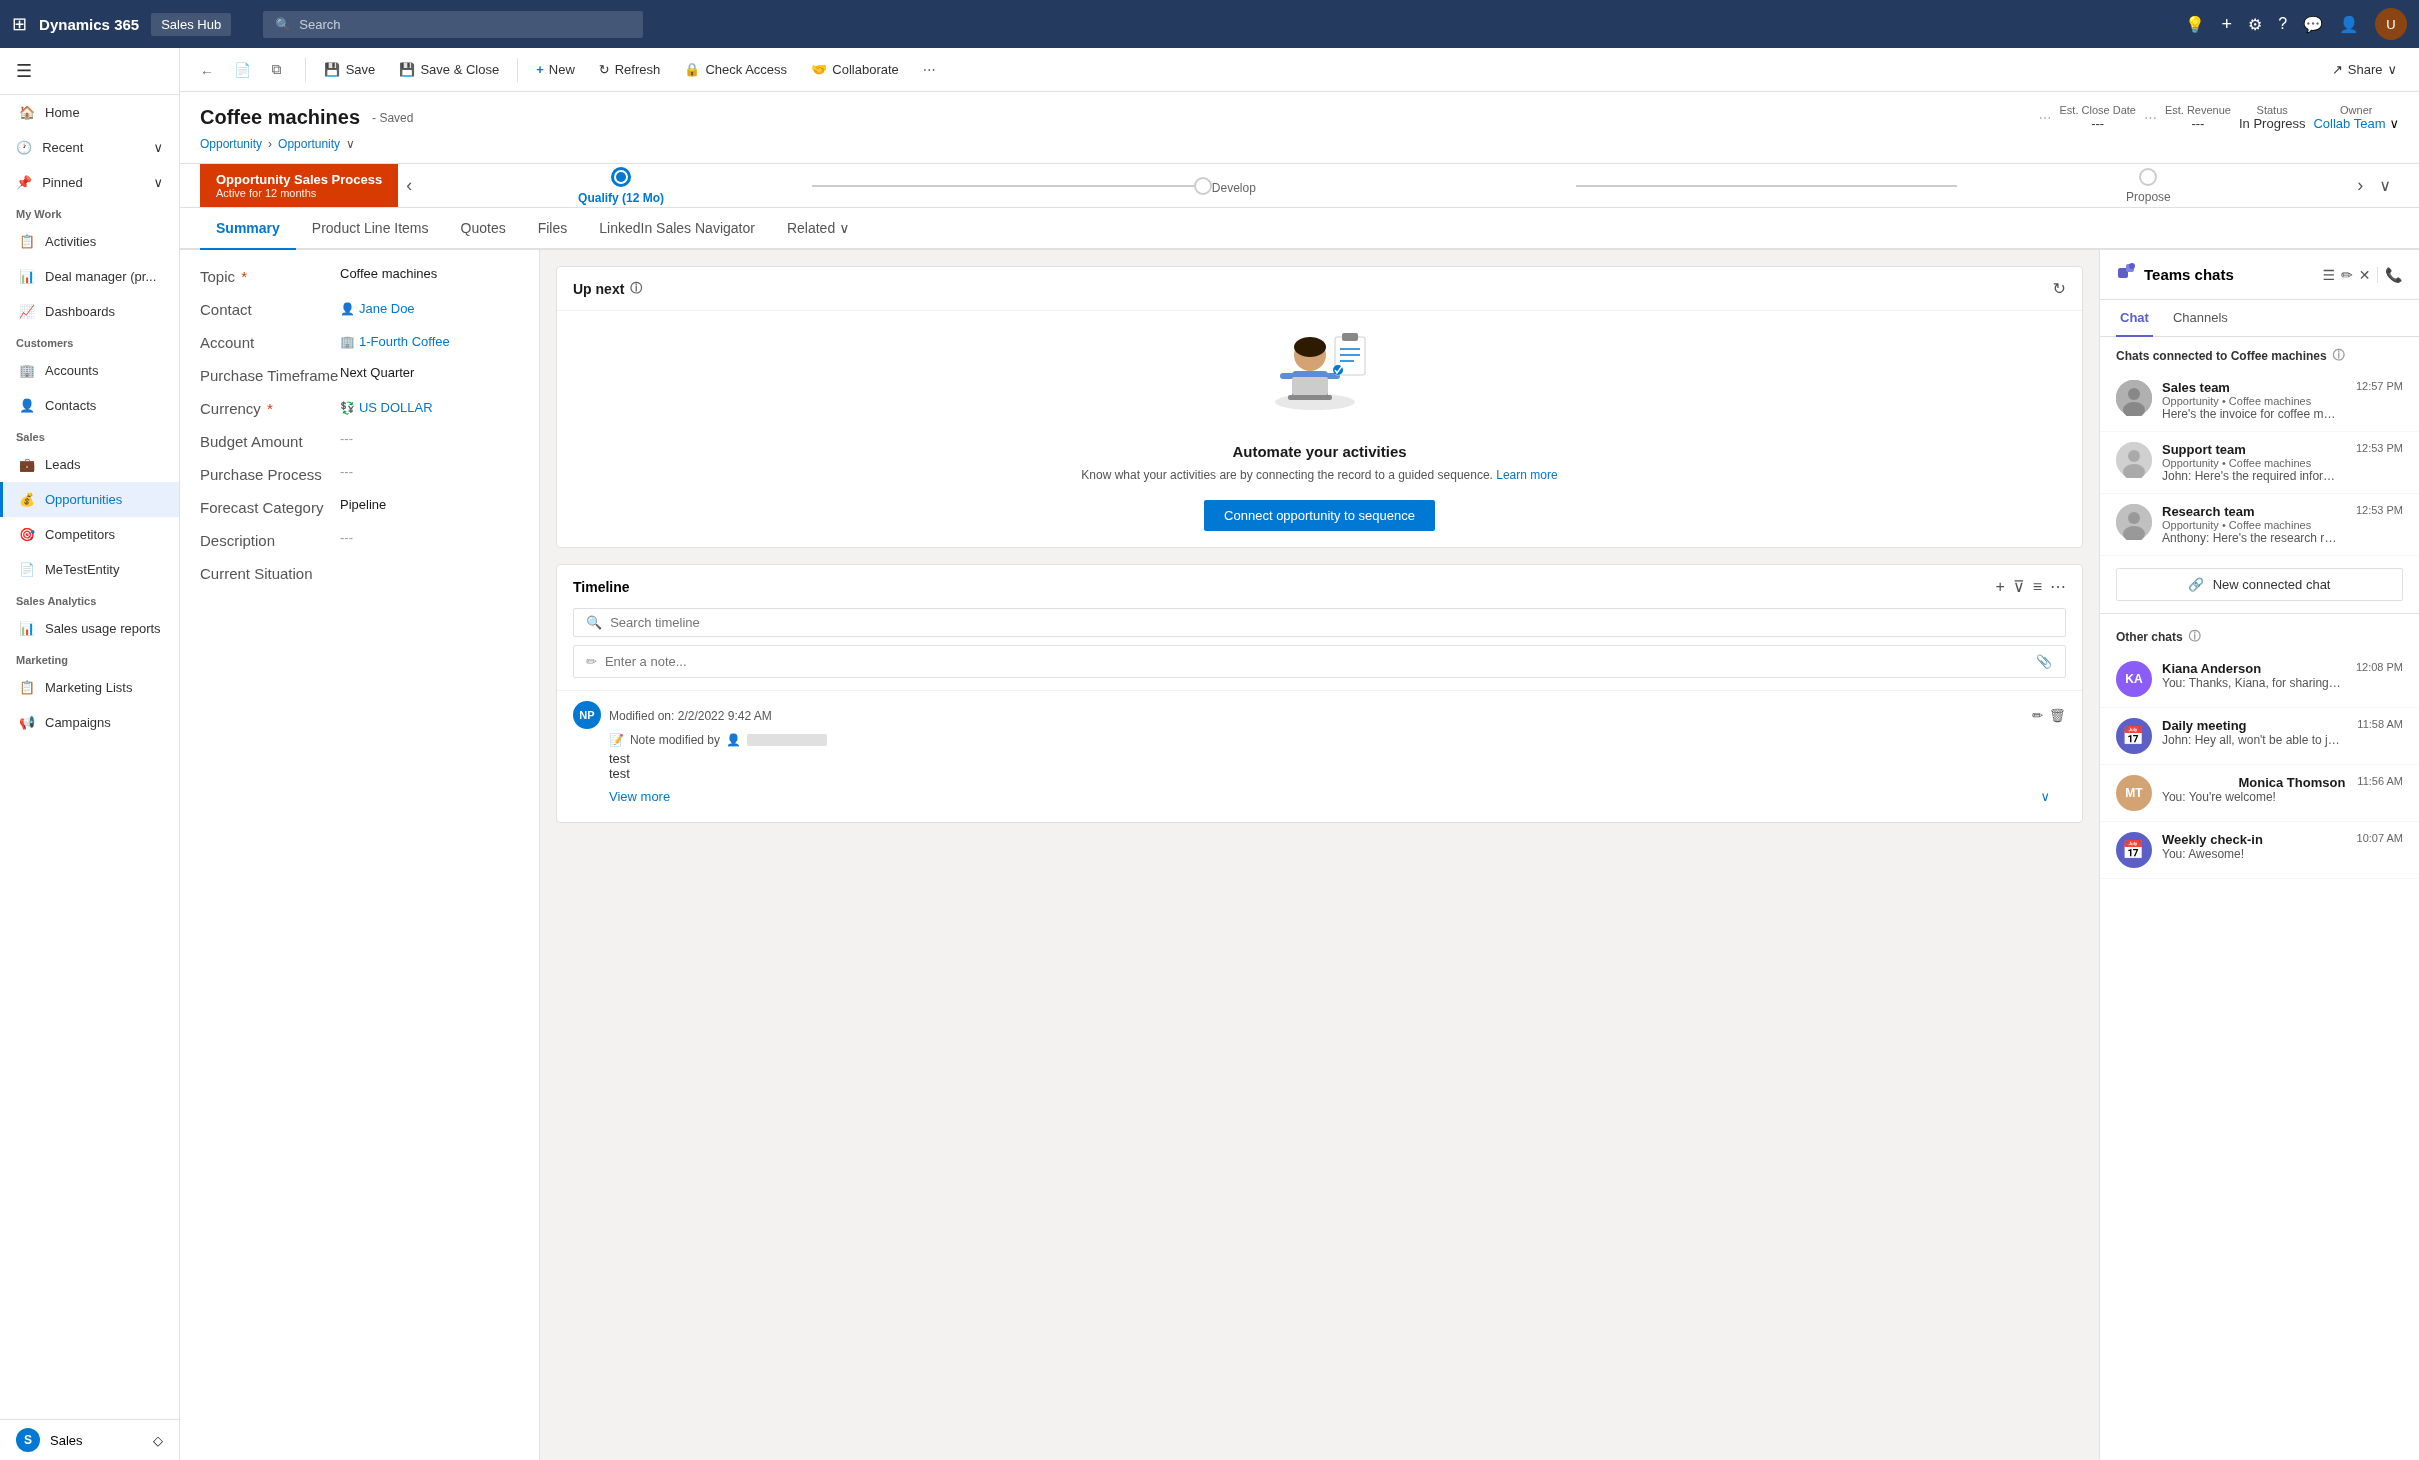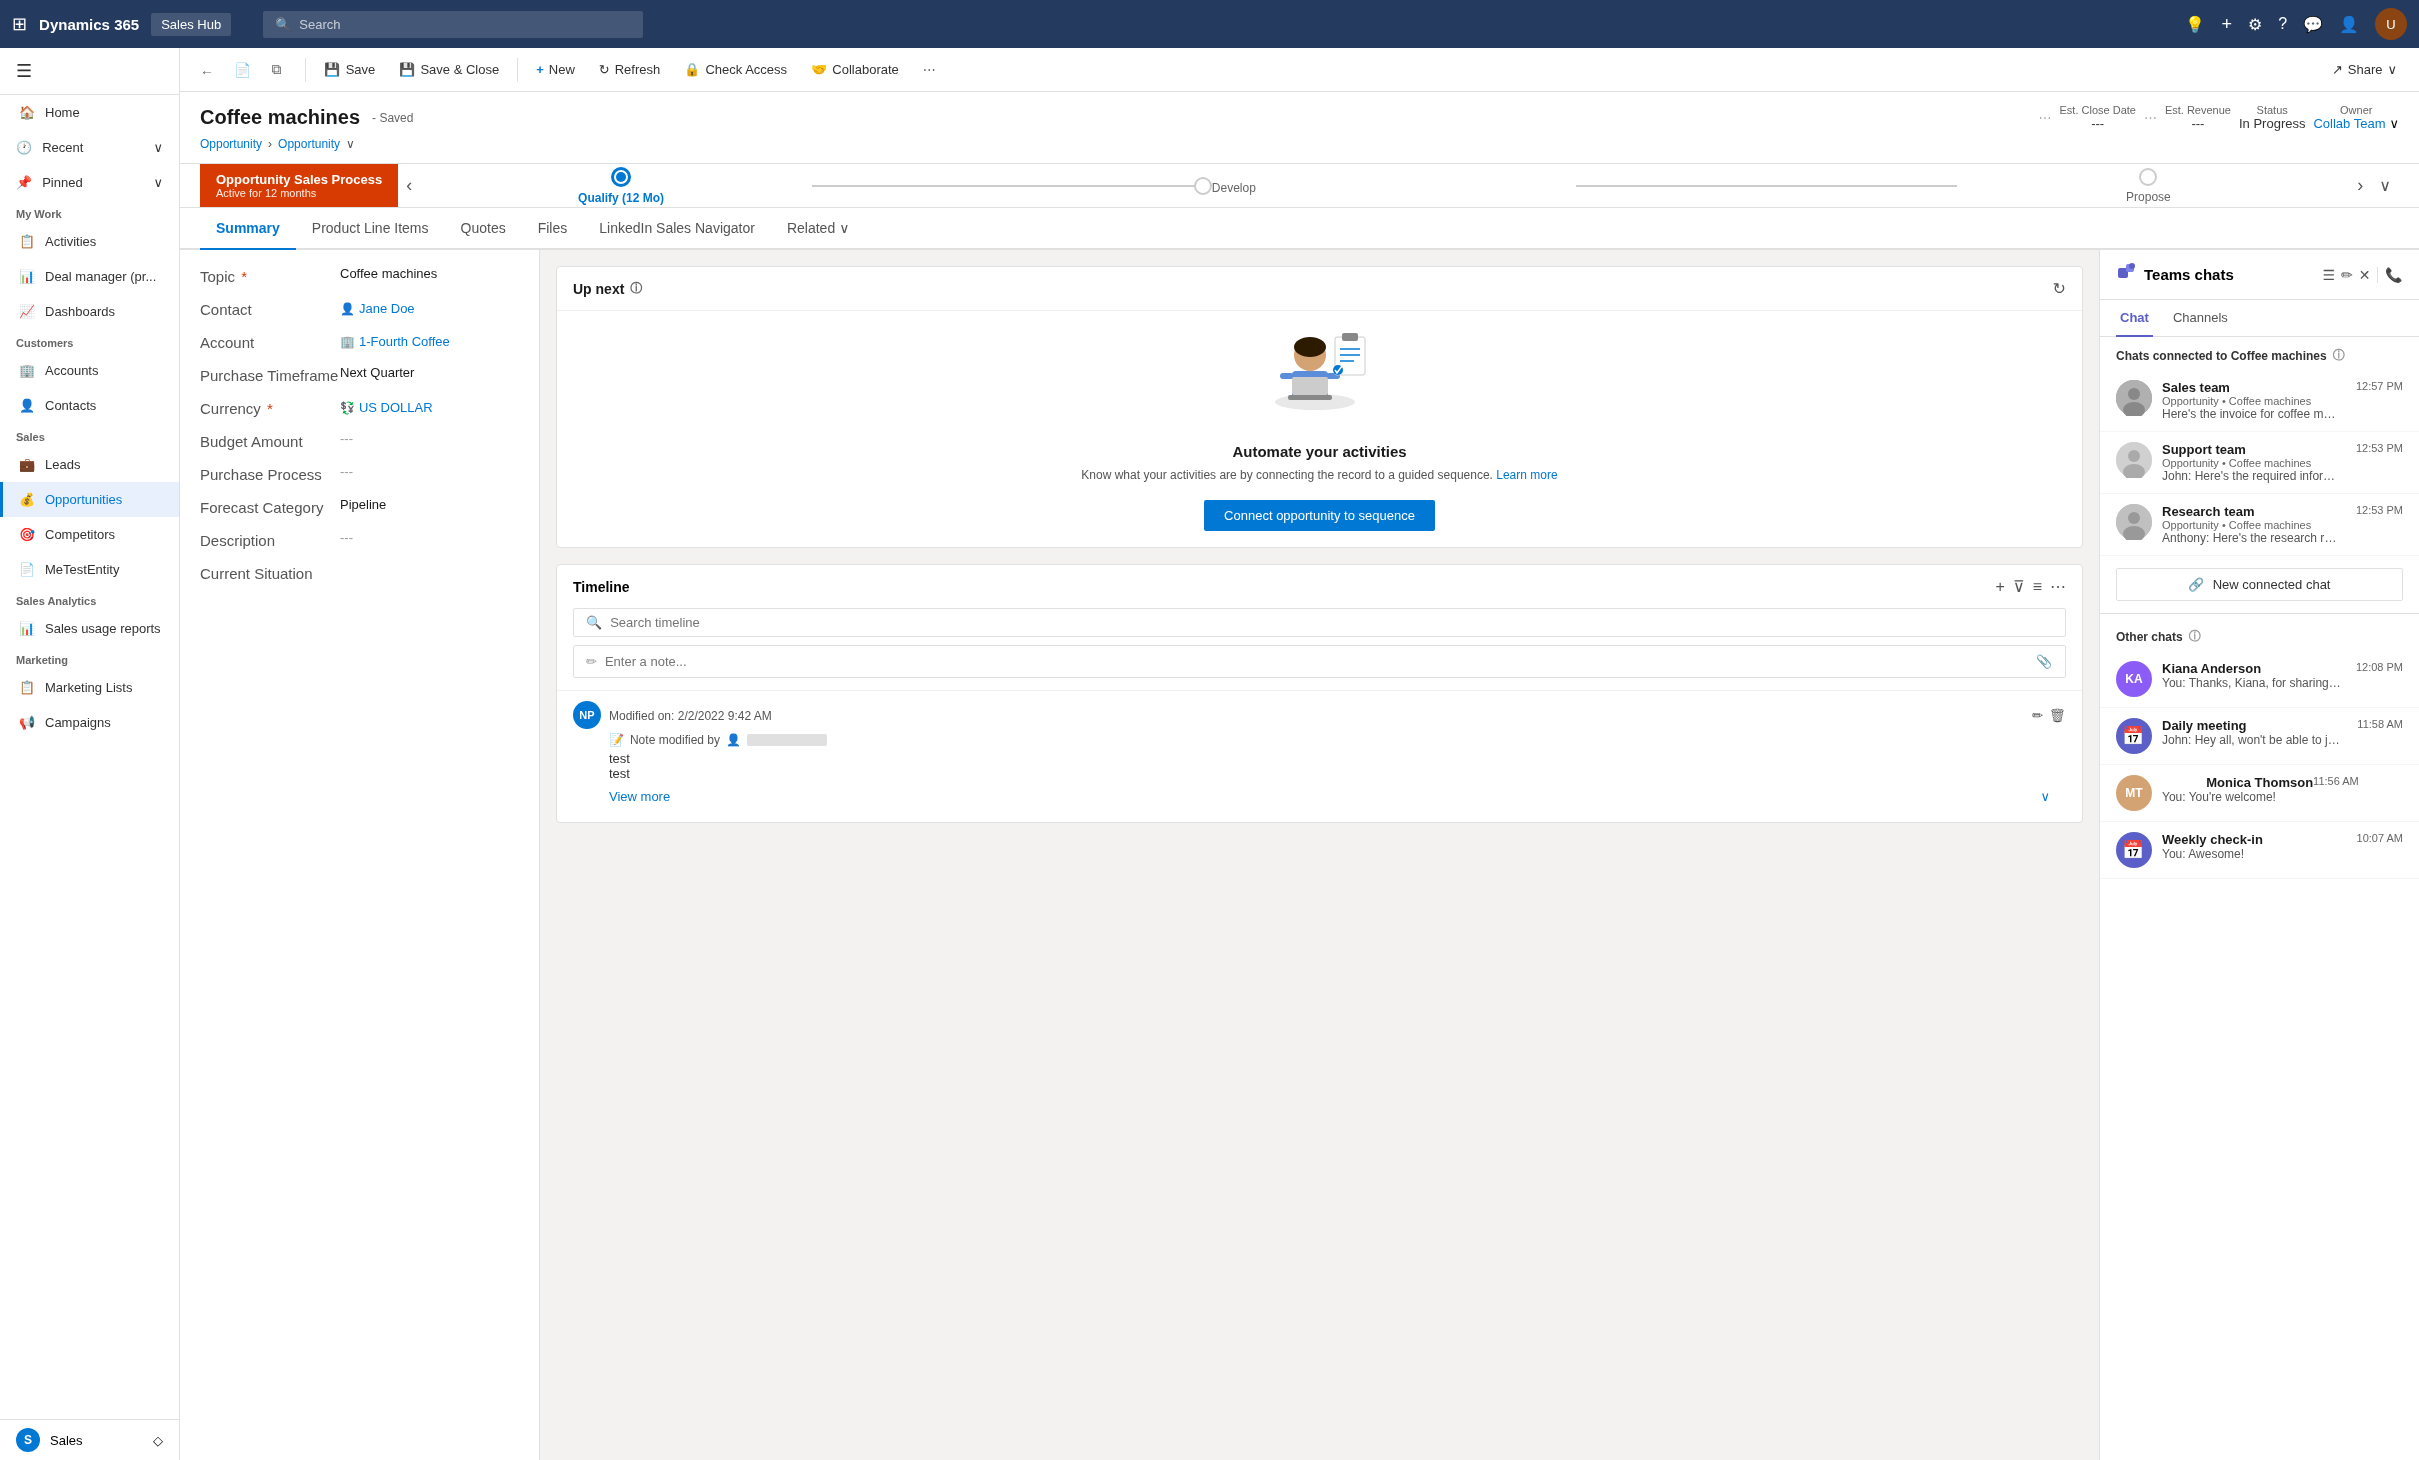--- a/index.html
+++ b/index.html
@@ -686,21 +686,21 @@
                 <span class="teams-chat-name">Daily meeting</span>
                 <span class="teams-chat-time">11:58 AM</span>
               </div>
               <div class="teams-chat-preview">John: Hey all, won't be able to join today.</div>
             </div>
           </div>
 
           <div class="teams-chat-item">
             <div class="teams-avatar" style="background:#d4a373;">MT</div>
             <div class="teams-chat-content">
-              <div style="display:flex;justify-content:center;">
+              <div style="display:flex;justify-content:flex-end;gap:12px;">
                 <span class="teams-chat-name">Monica Thomson</span>
                 <span class="teams-chat-time">11:56 AM</span>
               </div>
               <div class="teams-chat-preview">You: You're welcome!</div>
             </div>
           </div>
 
           <div class="teams-chat-item">
             <div class="teams-avatar" style="background:#5b5fc7;font-size:18px;">📅</div>
             <div class="teams-chat-content">

